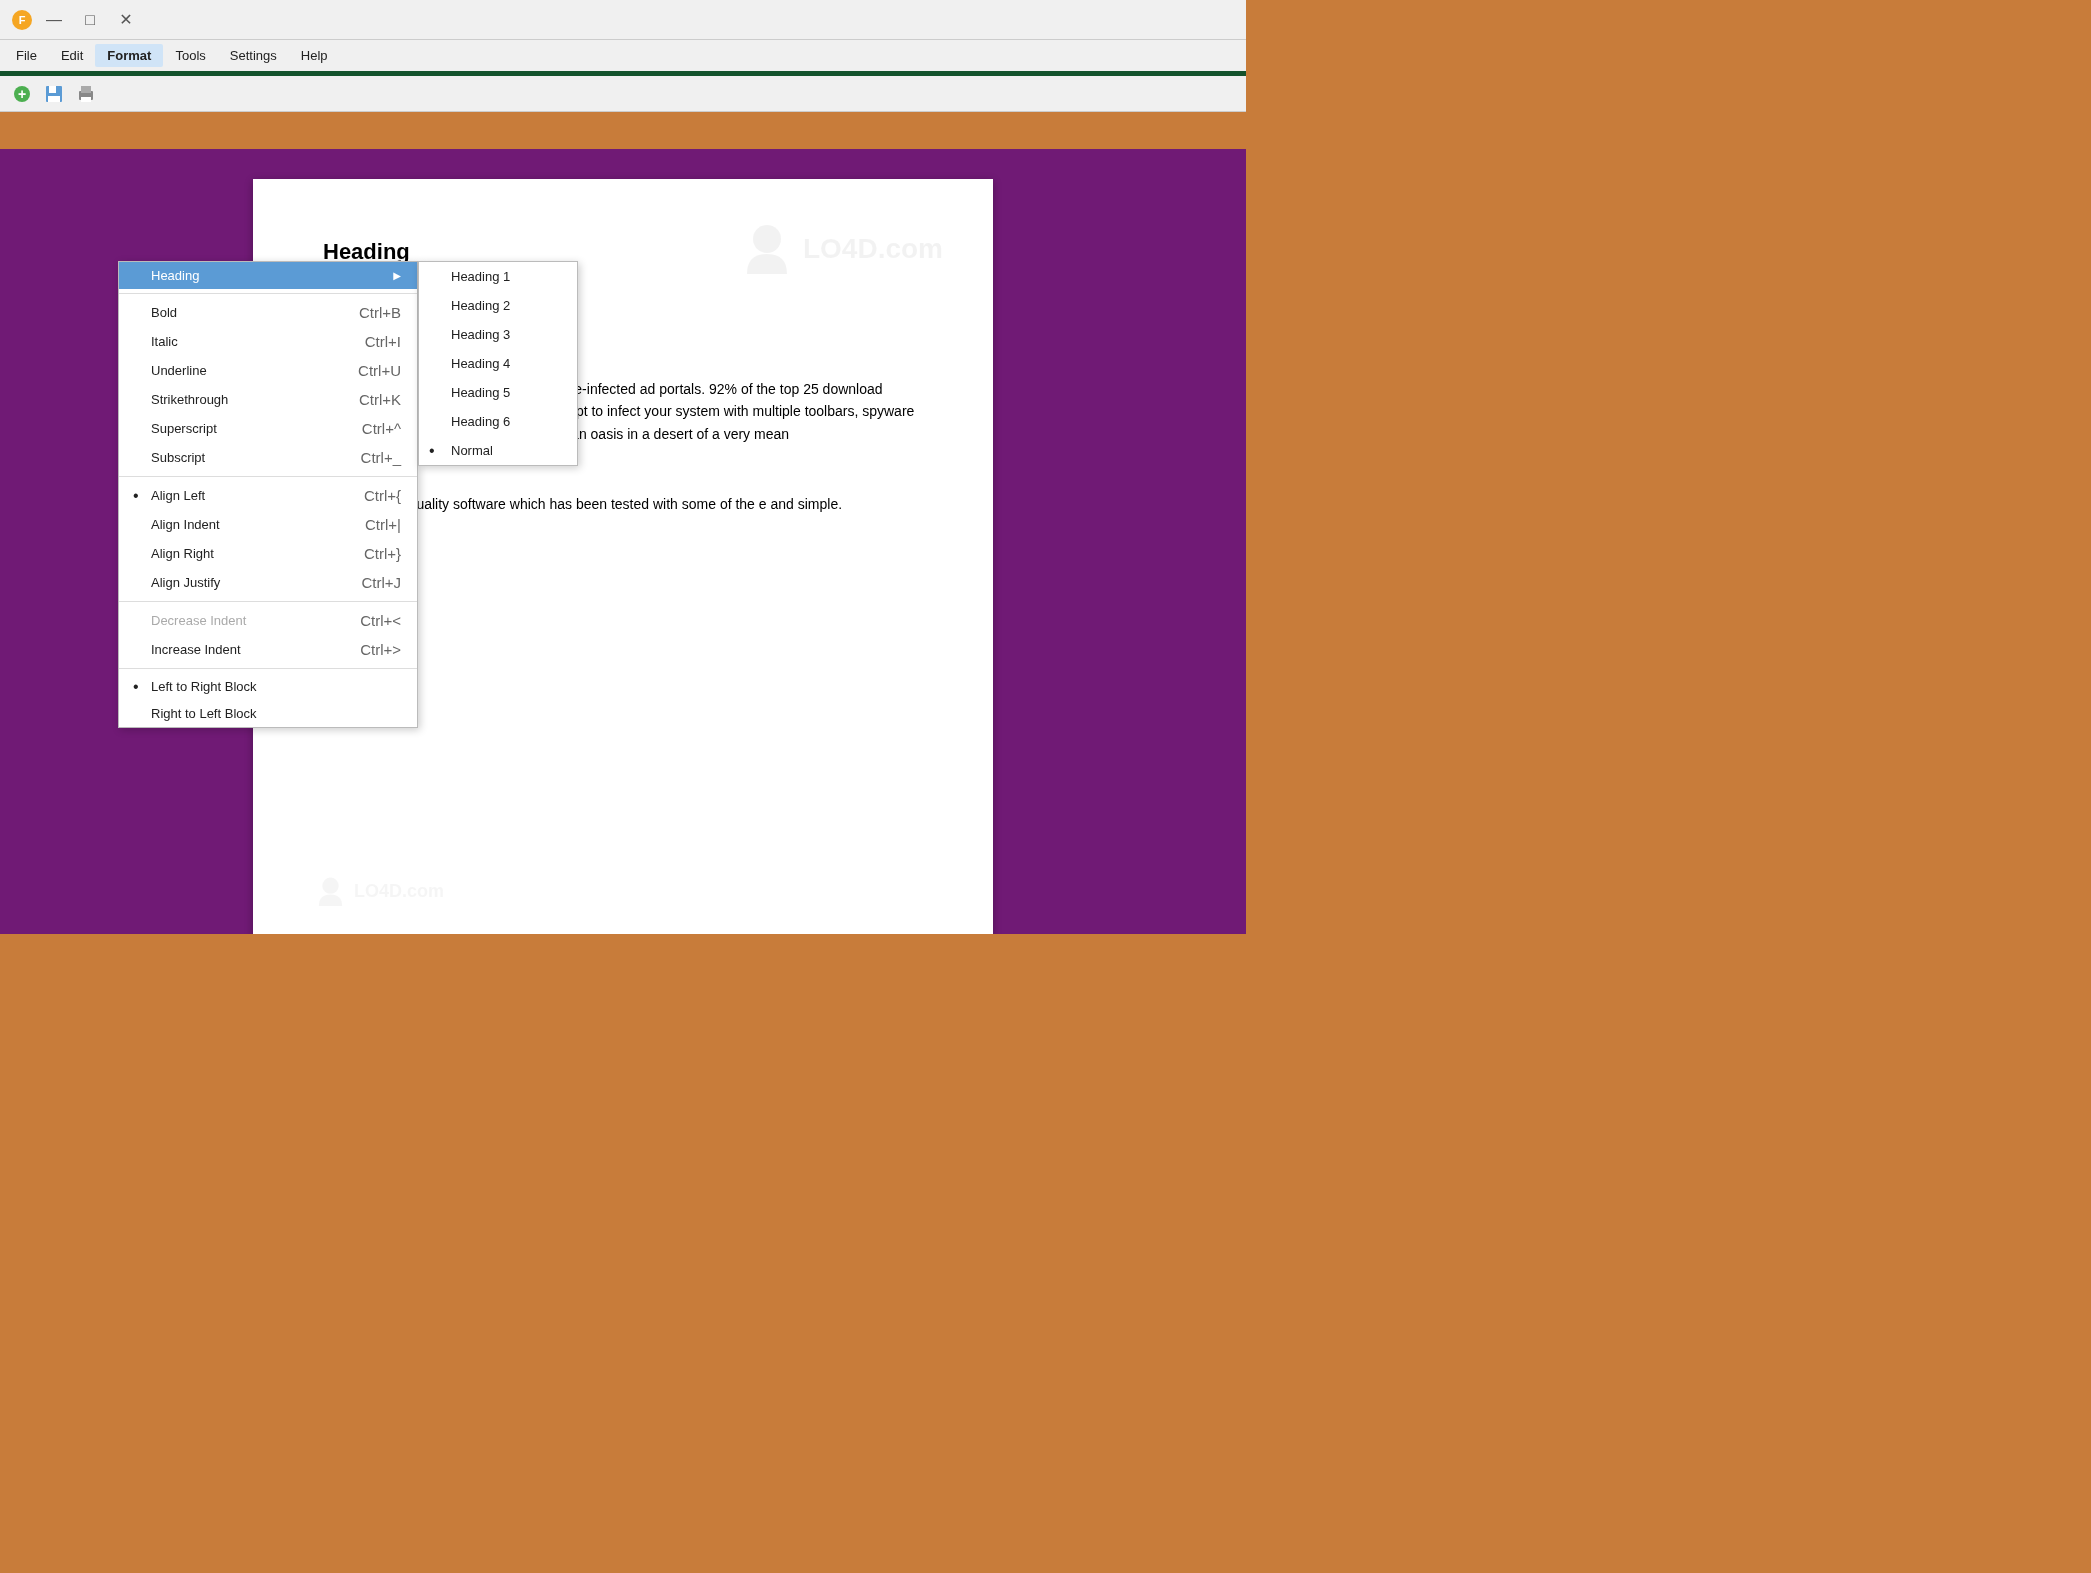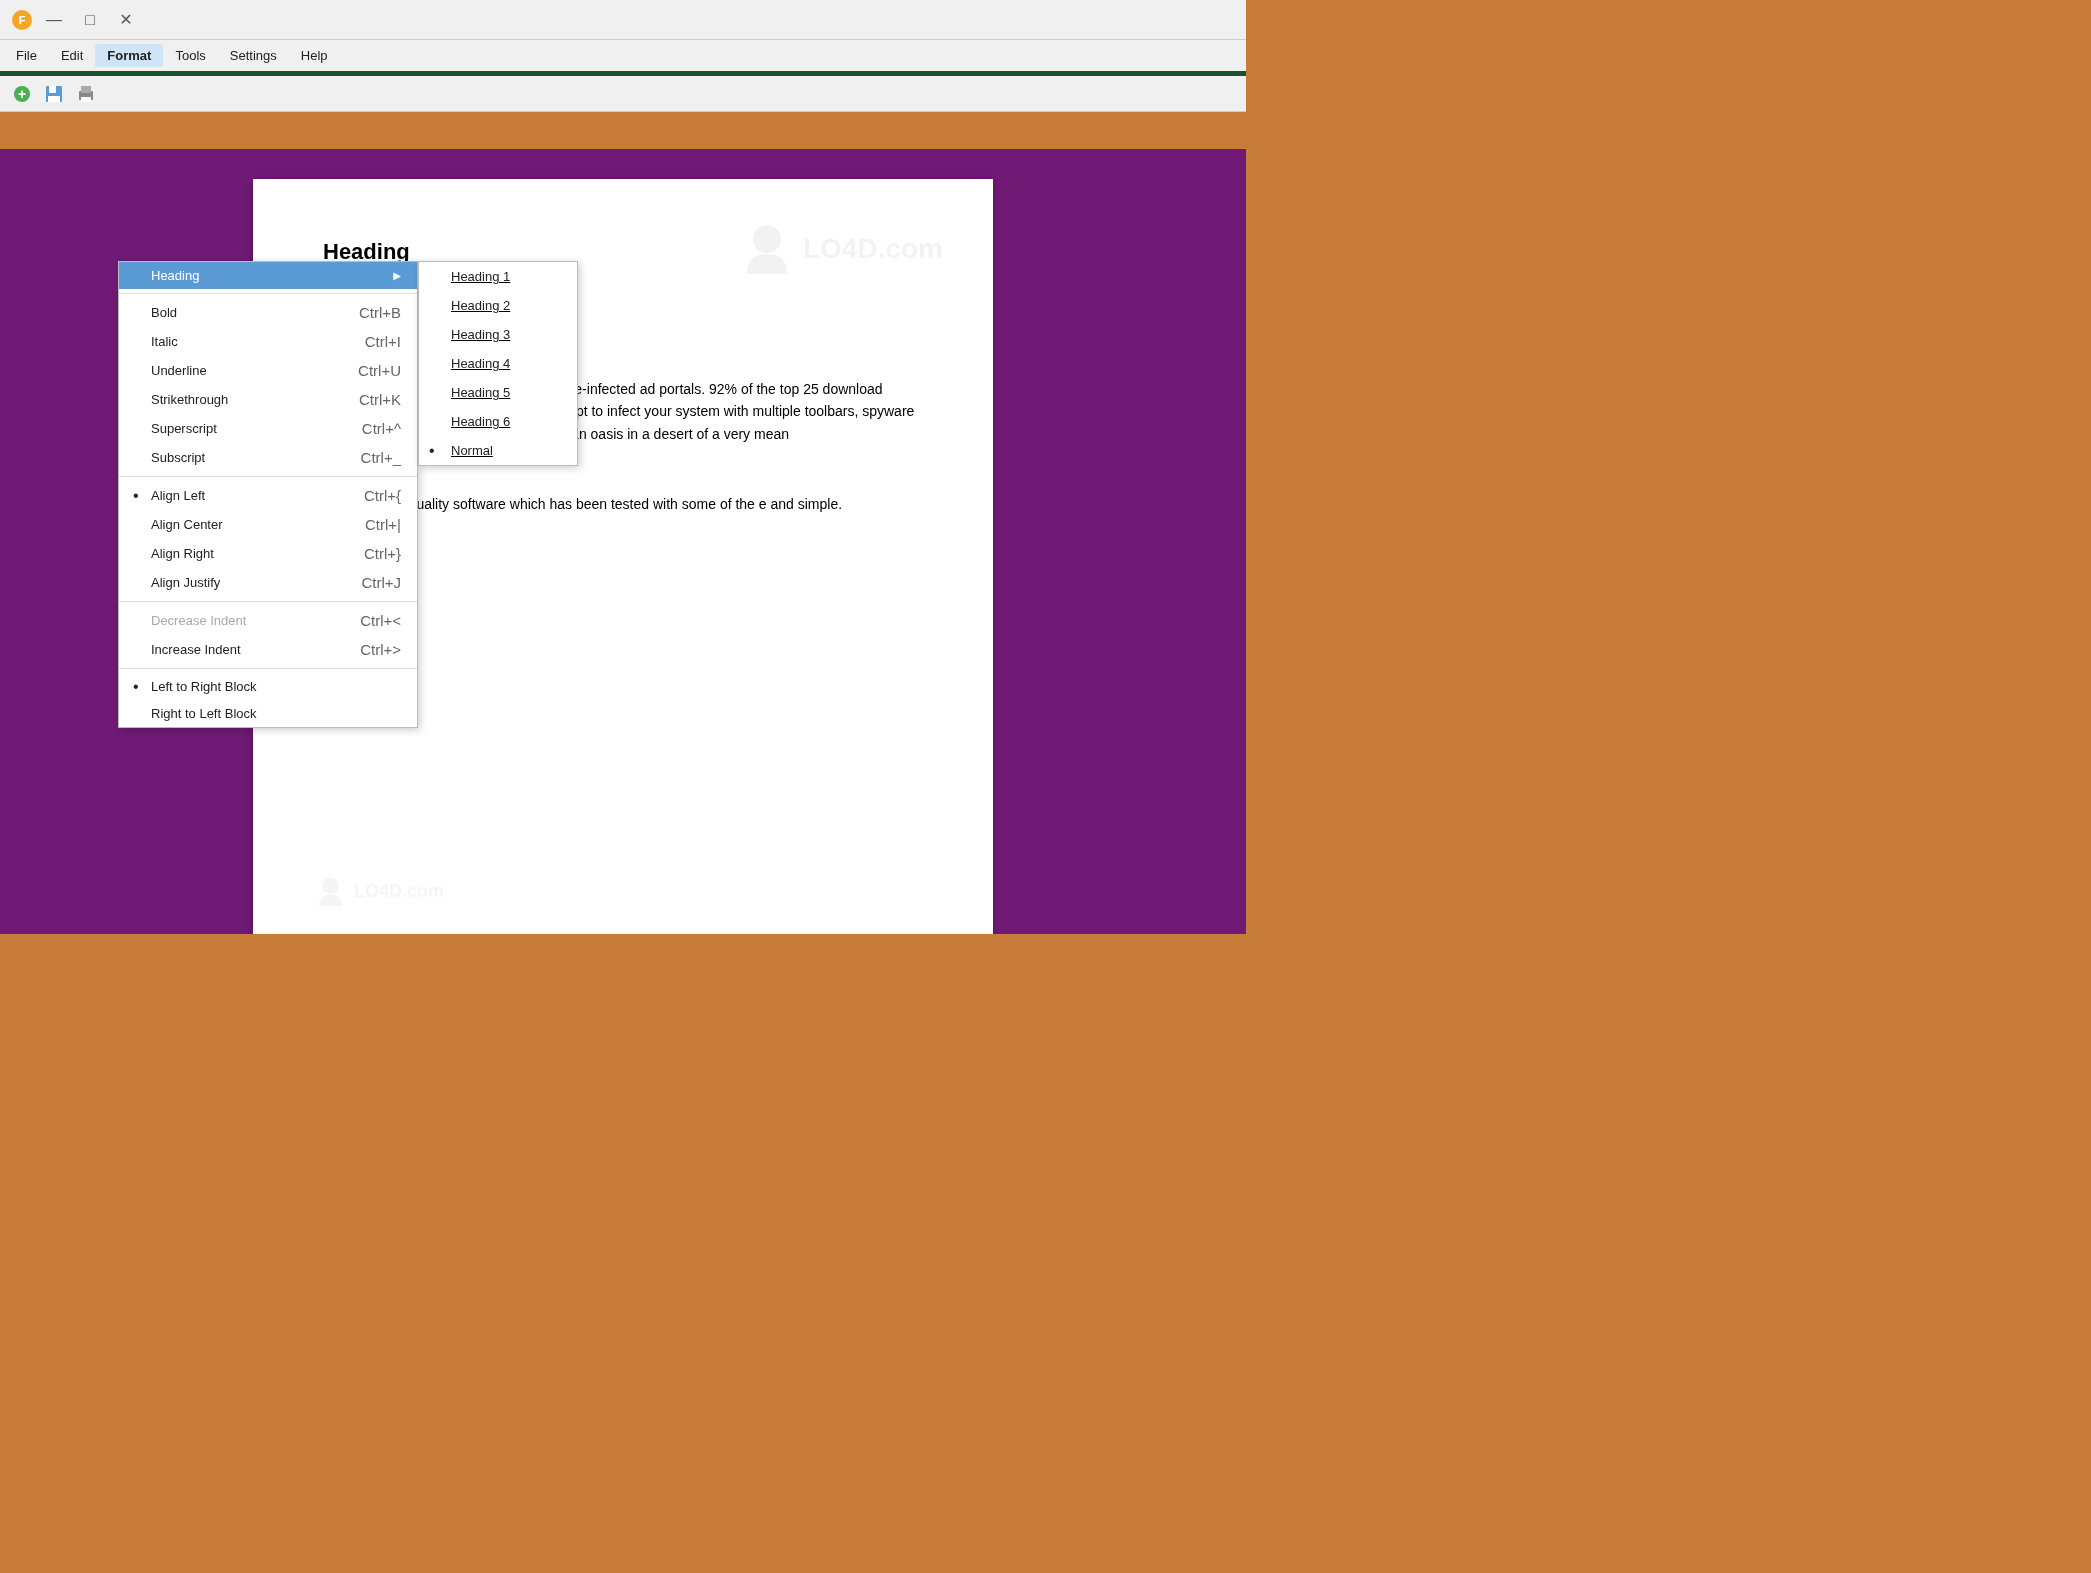--- a/index.html
+++ b/index.html
@@ -179,21 +179,20 @@
     .heading-submenu {
       position: absolute;
       top: 112px;
       left: 418px;
       background: white;
       border: 1px solid #bbb;
       box-shadow: 2px 2px 8px rgba(0,0,0,0.2);
       width: 160px;
       pointer-events: all;
       z-index: 300;
-      text-decoration: underline;
     }
     .heading-submenu-item {
       display: flex;
       align-items: center;
       padding: 7px 20px 7px 32px;
       font-size: 13px;
       color: #222;
       cursor: pointer;
       position: relative;
     }
@@ -325,21 +324,21 @@
       <span class="menu-shortcut">Ctrl+_</span>
     </div>
 
     <div class="format-menu-separator"></div>
 
     <div class="format-menu-item has-bullet">
       <span>Align Left</span>
       <span class="menu-shortcut">Ctrl+{</span>
     </div>
     <div class="format-menu-item">
-      <span>Align Center</span>
+      <span>Align Indent</span>
       <span class="menu-shortcut">Ctrl+|</span>
     </div>
     <div class="format-menu-item">
       <span>Align Right</span>
       <span class="menu-shortcut">Ctrl+}</span>
     </div>
     <div class="format-menu-item">
       <span>Align Justify</span>
       <span class="menu-shortcut">Ctrl+J</span>
     </div>

